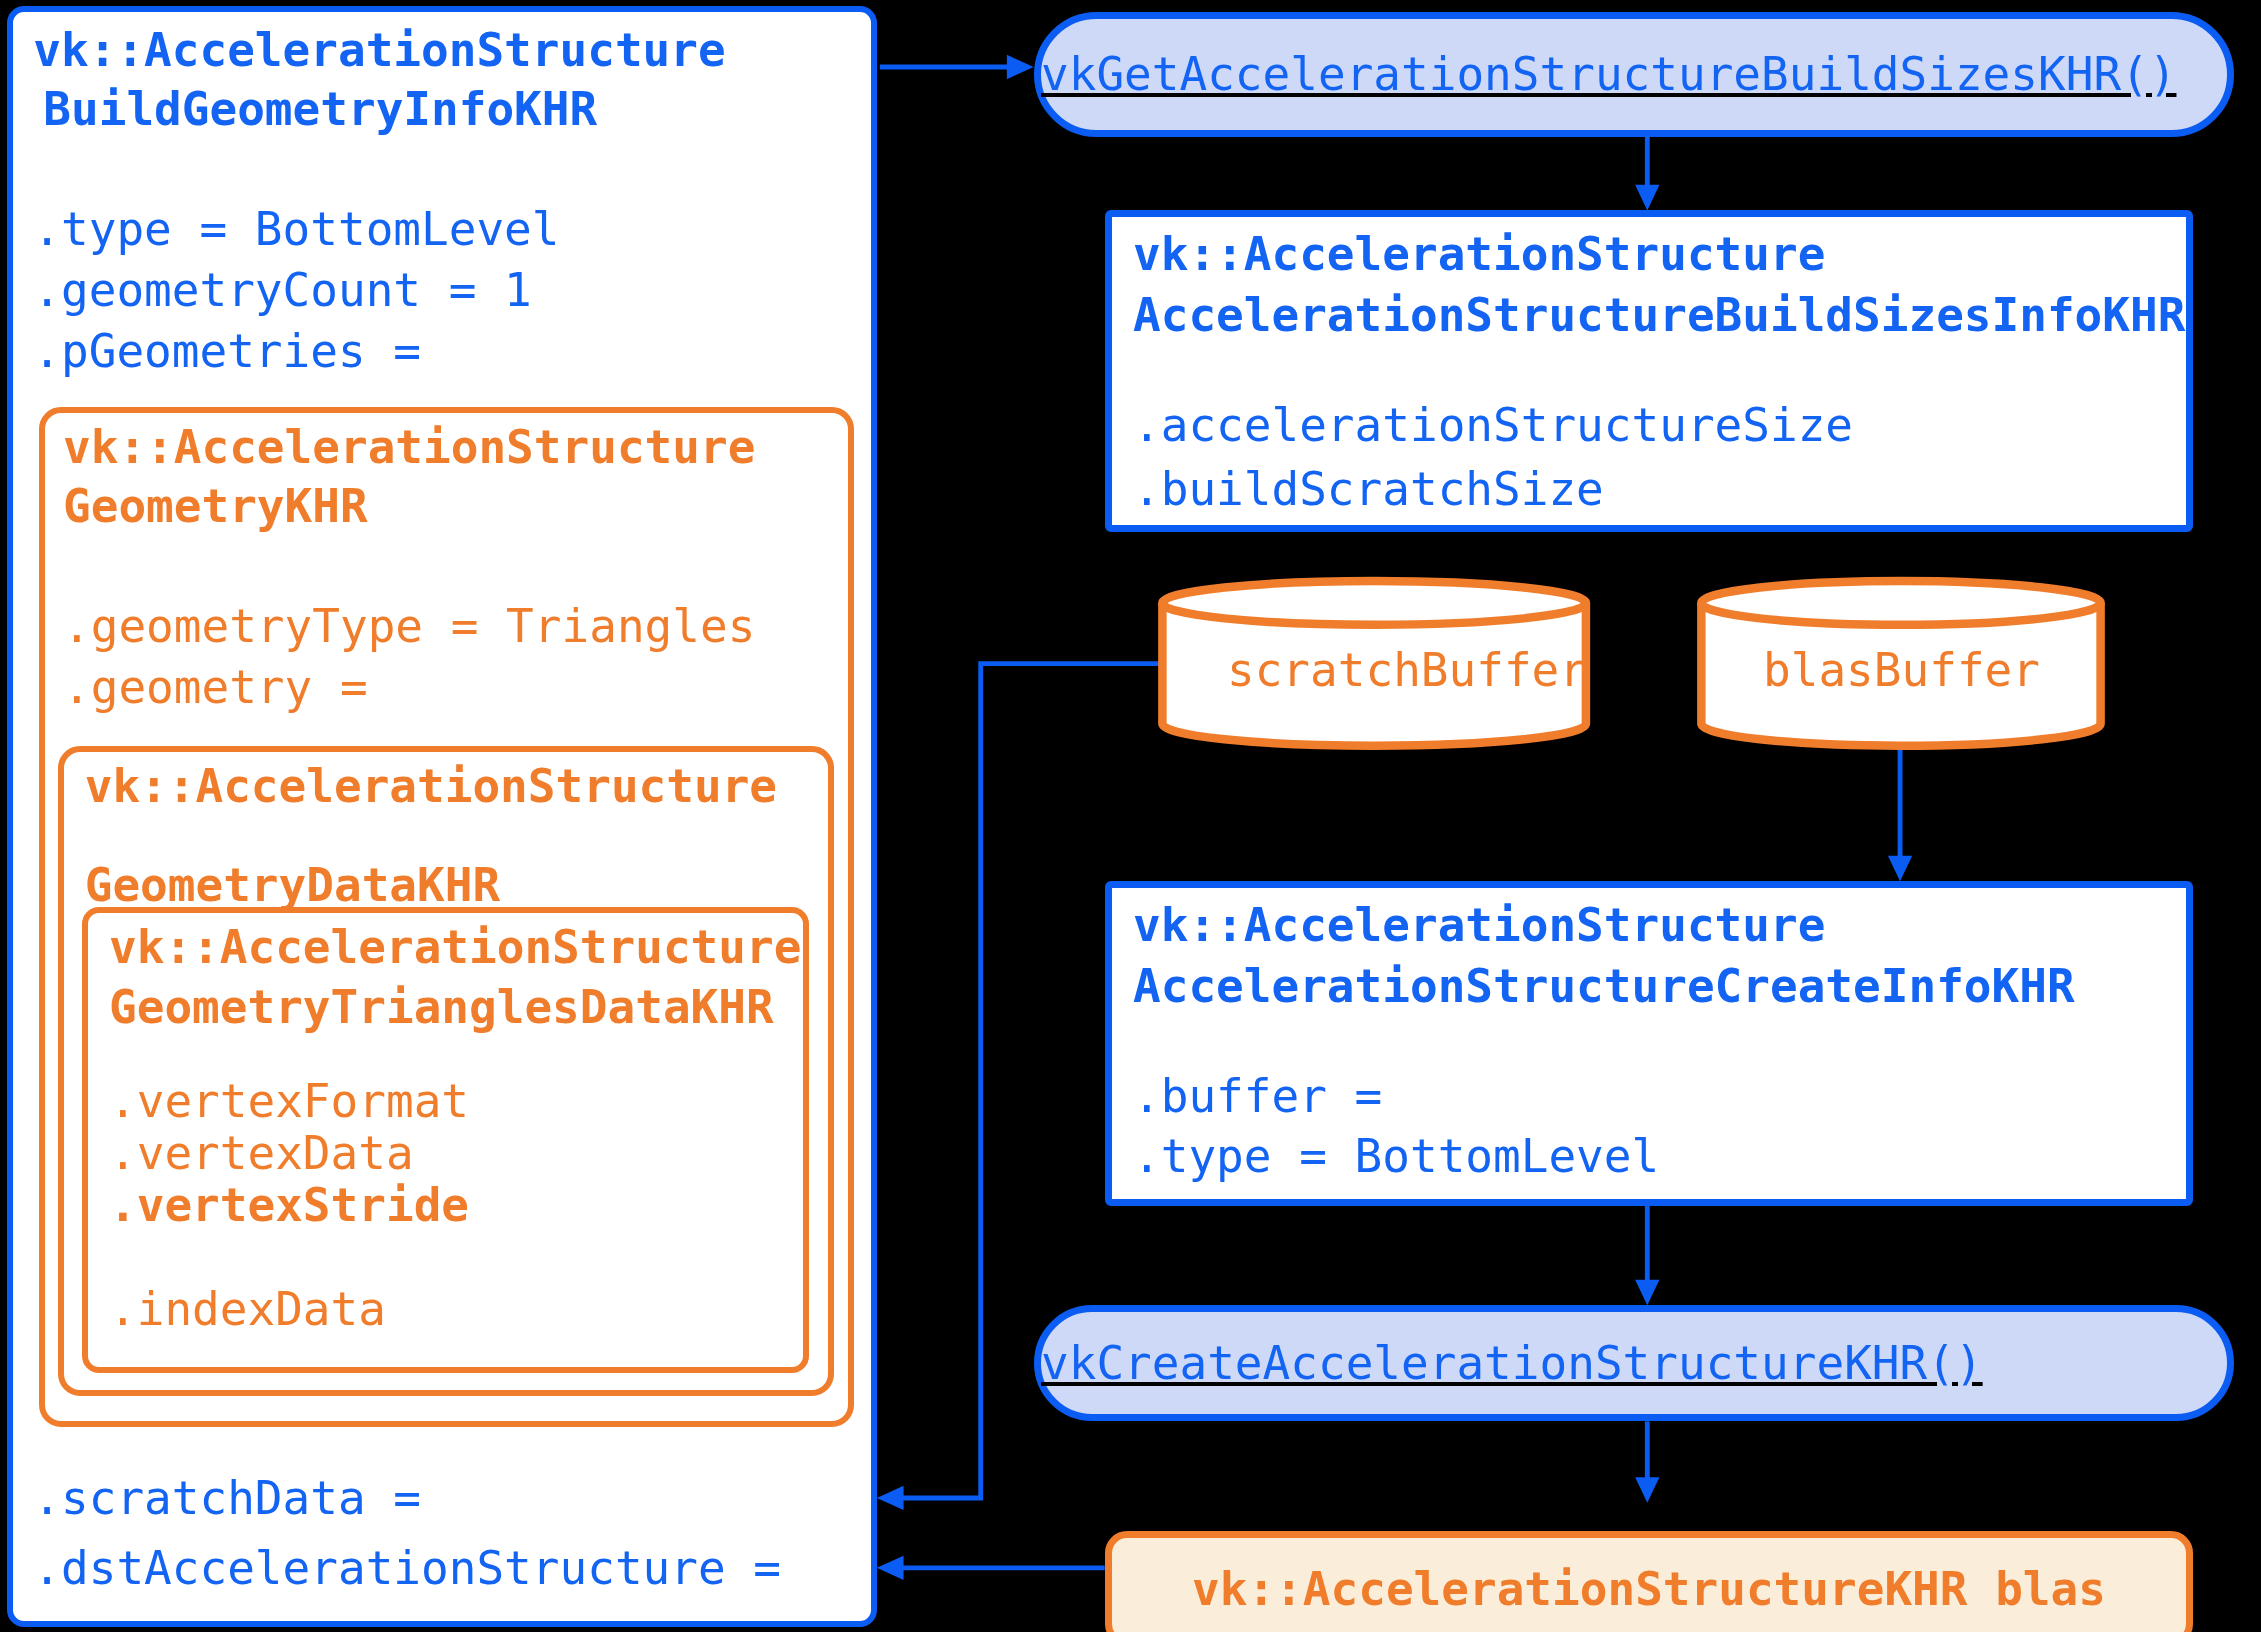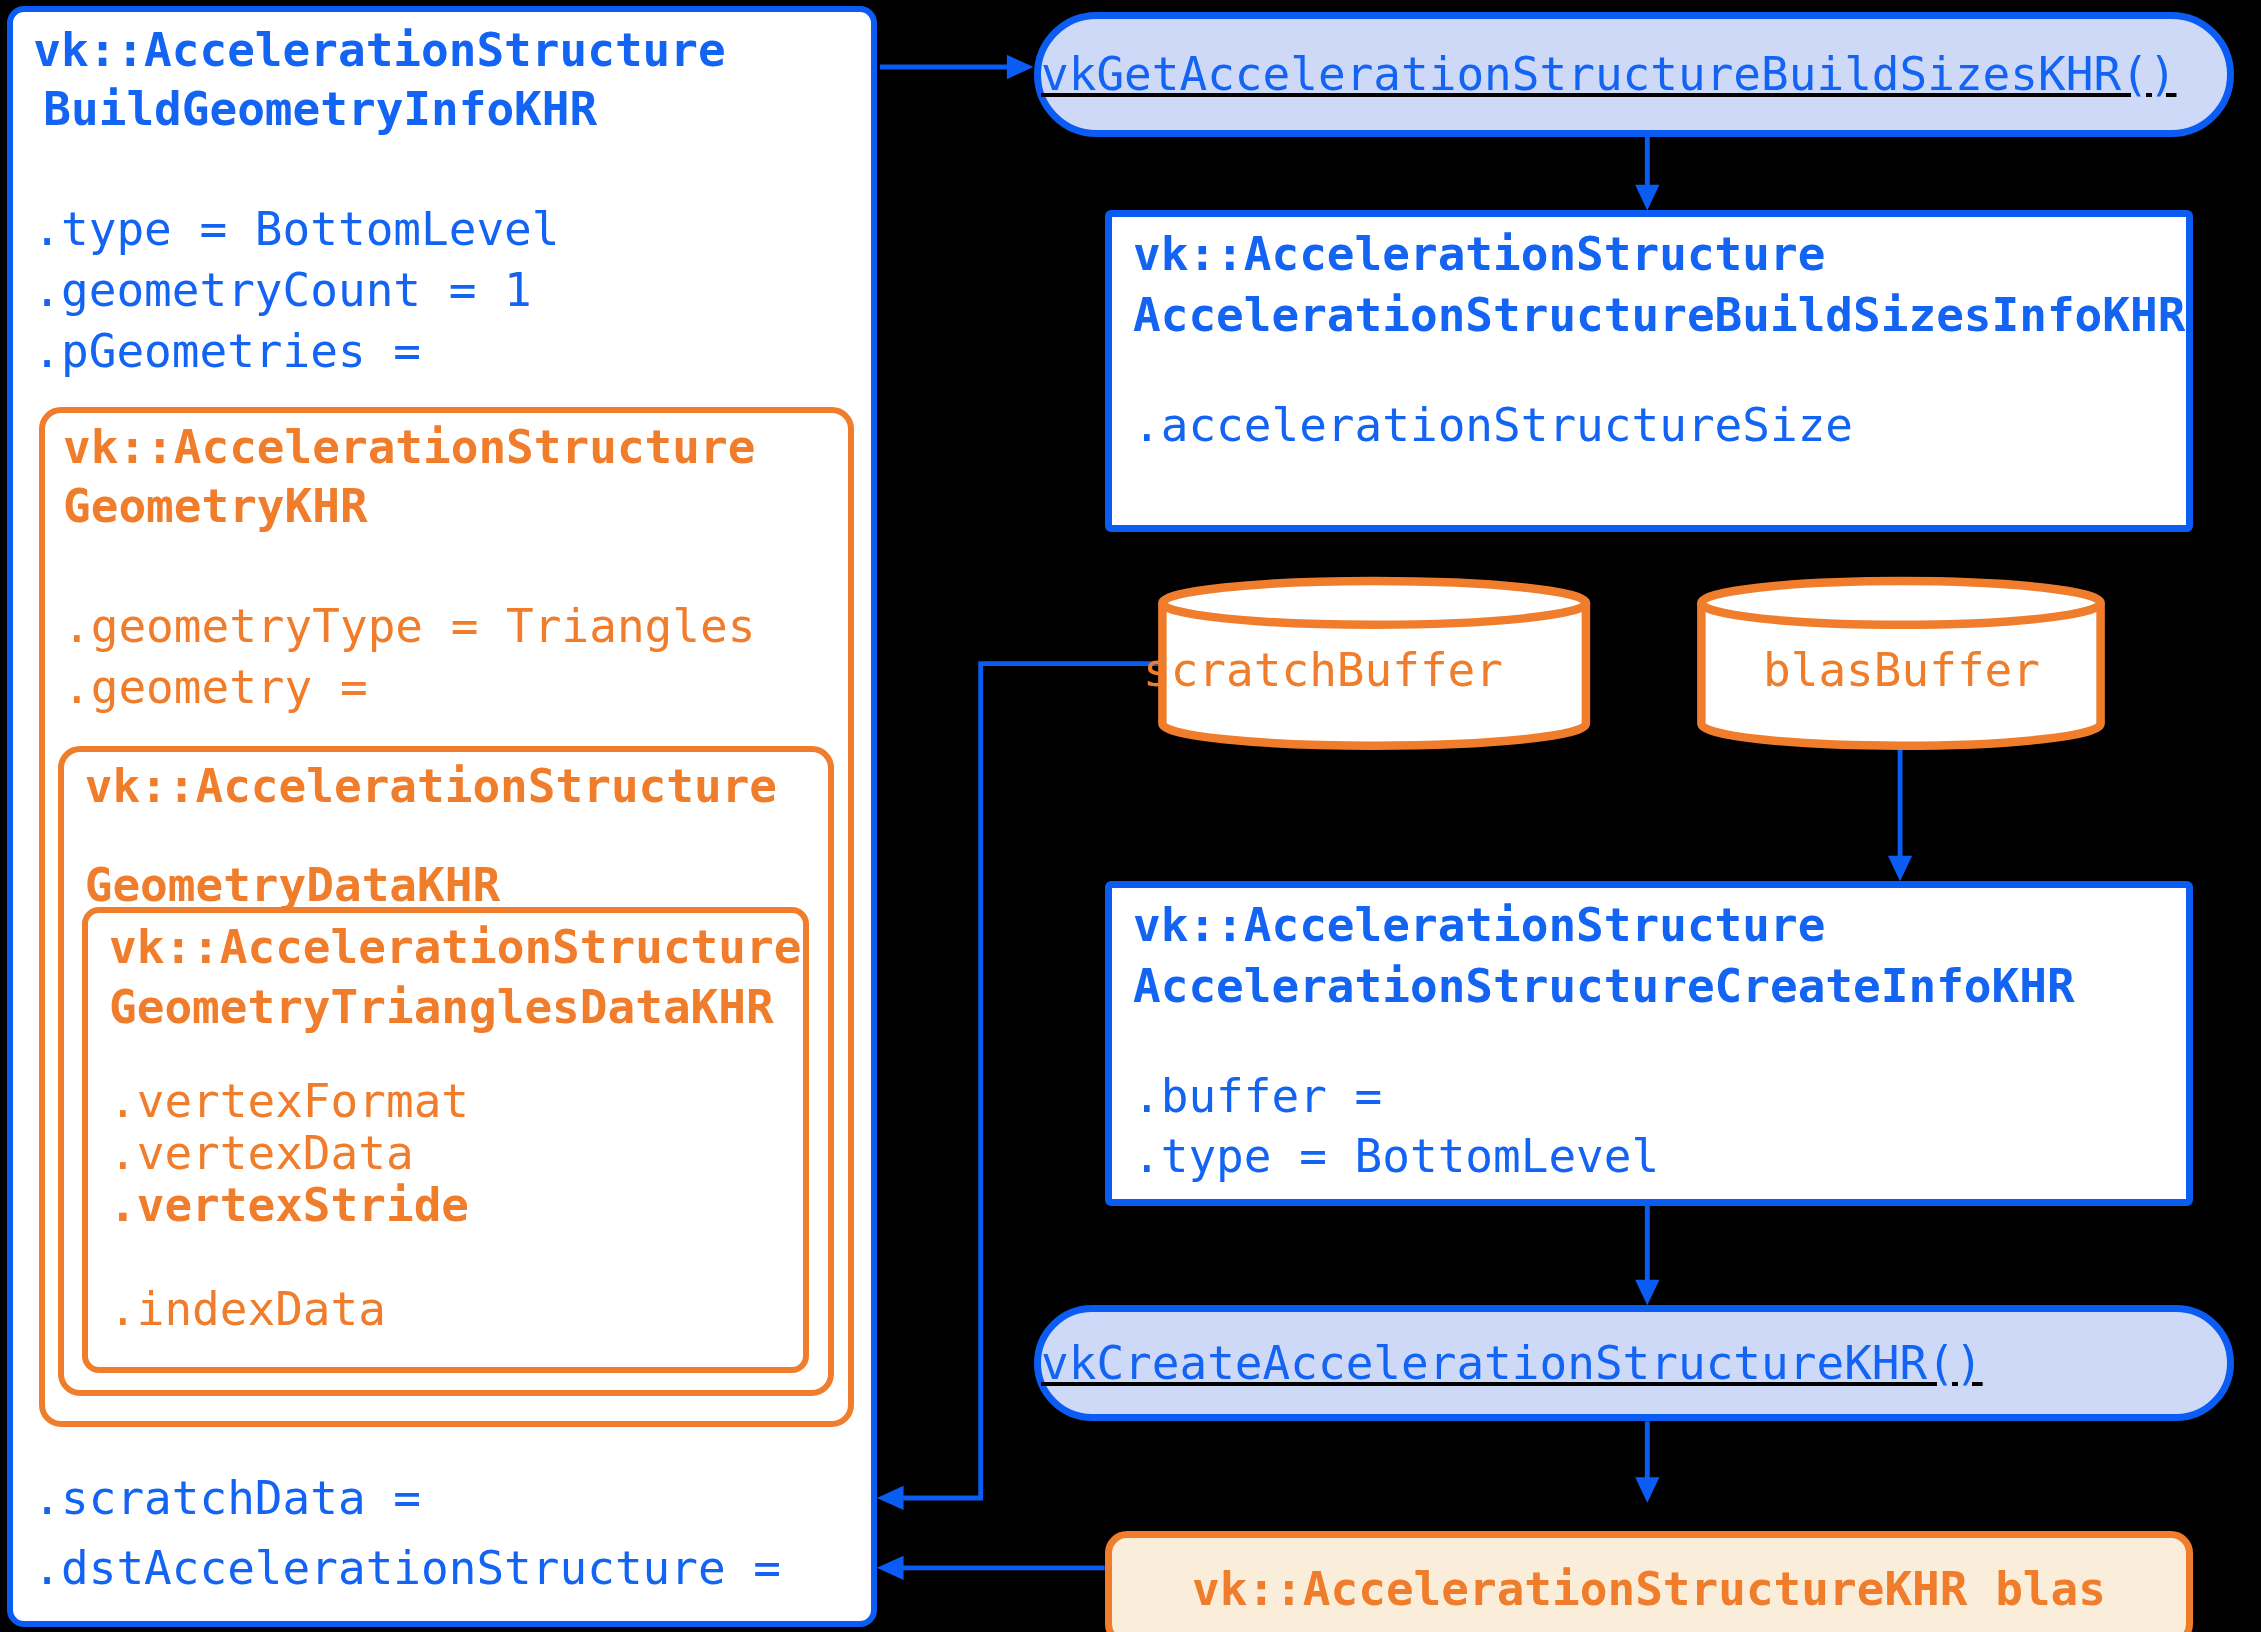--- a/index.html
+++ b/index.html
@@ -127,23 +127,24 @@
   </div>
 
   <div class="pill" style="left:1034px;top:11.5px;width:1200px;height:125px;">
     <span class="pill-label">vkGetAccelerationStructureBuildSizesKHR()</span>
   </div>
 
   <div class="box border-blue-thick" style="left:1105px;top:210px;width:1088px;height:322px;border-radius:6px;">
     <div class="line t-blue bold" style="left:21px;top:7.3px;">vk::AccelerationStructure</div>
     <div class="line t-blue bold" style="left:21px;top:68px;">AccelerationStructureBuildSizesInfoKHR</div>
     <div class="line t-blue" style="left:21px;top:178px;">.accelerationStructureSize</div>
+    <div class="line t-blue" style="left:21px;top:242px;">.buildScratchSize</div>
   </div>
 
-  <div class="cyl-label" style="left:1111px;top:640px;width:424px;">scratchBuffer</div>
+  <div class="cyl-label" style="left:1163px;top:640px;width:424px;text-align:right;">scratchBuffer</div>
   <div class="cyl-label" style="left:1702px;top:640px;width:399px;">blasBuffer</div>
 
   <div class="box border-blue-thick" style="left:1105px;top:881px;width:1088px;height:325px;border-radius:6px;">
     <div class="line t-blue bold" style="left:21px;top:7.3px;">vk::AccelerationStructure</div>
     <div class="line t-blue bold" style="left:21px;top:68px;">AccelerationStructureCreateInfoKHR</div>
     <div class="line t-blue" style="left:21px;top:178px;">.buffer =</div>
     <div class="line t-blue" style="left:21px;top:238px;">.type = BottomLevel</div>
   </div>
 
   <div class="pill" style="left:1034px;top:1305px;width:1200px;height:116px;">

